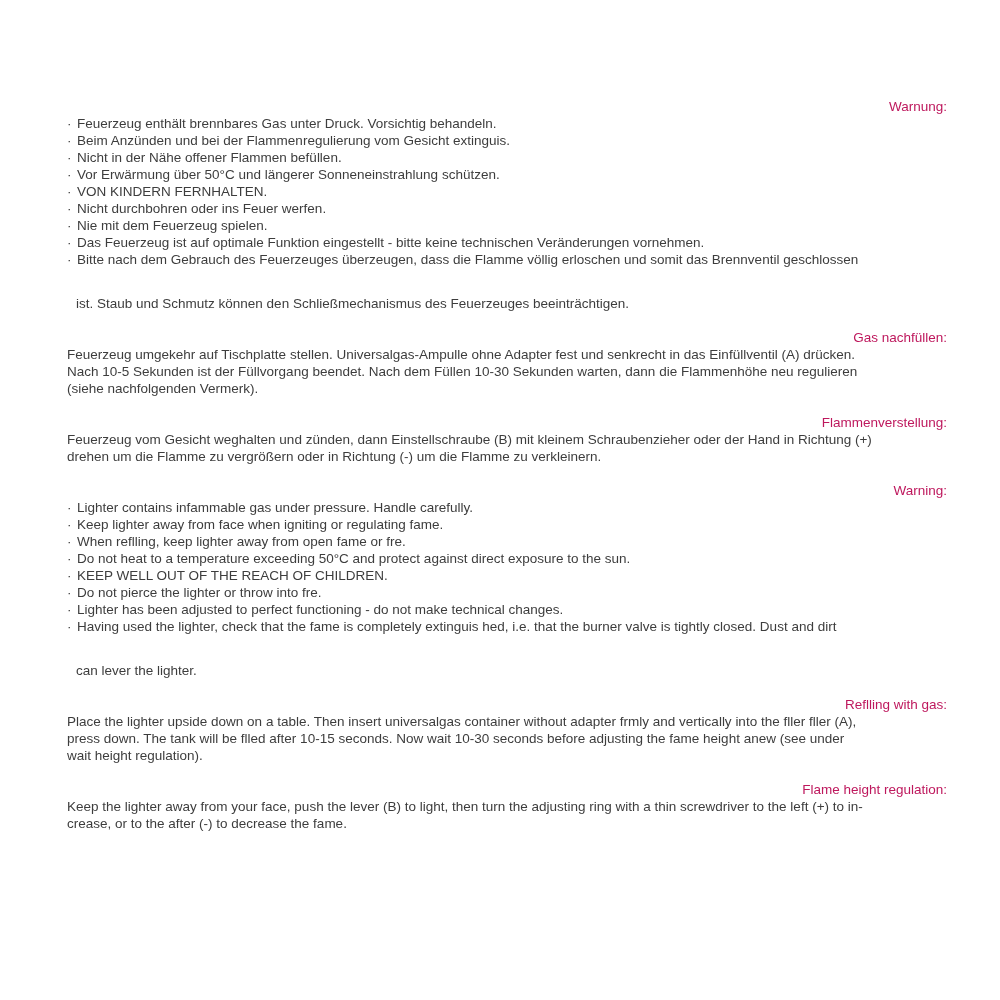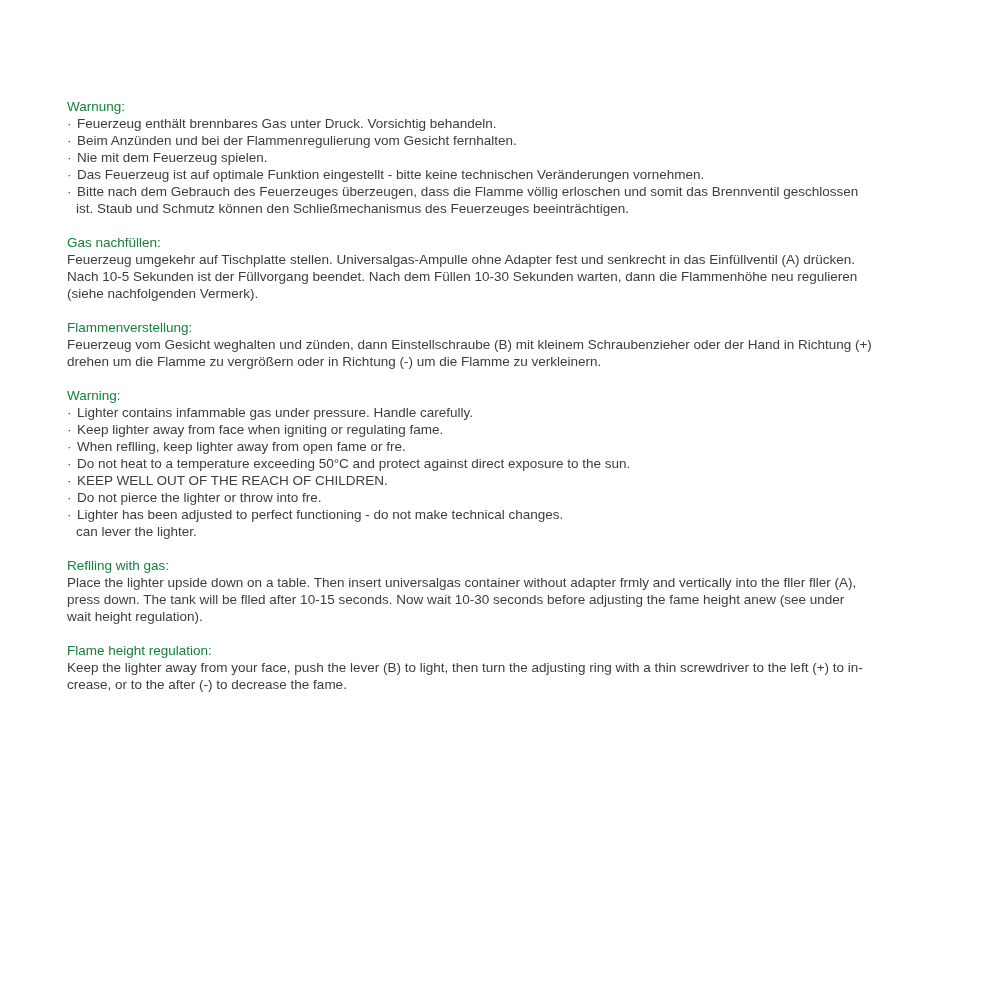--- a/index.html
+++ b/index.html
@@ -20,43 +20,49 @@
     left: 67px;
     top: 98px;
     width: 880px;
     color: #3d3d3d;
     font-size: 13.5px;
     line-height: 17px;
   }
   .section { margin: 0 0 0 0; }
   .section + .section { margin-top: 17px; }
   .heading {
-    color: #15803d;
+    color: #be185d;
     white-space: nowrap;
+    text-align: right;
   }
   .line {
     white-space: nowrap;
   }
   .line.indent {
     padding-left: 9px;
+    margin-top: 27px;
   }
   .bullet {
     display: inline-block;
     width: 10px;
   }
 </style>
 </head>
 <body>
 
 <div class="page">
   <div class="content" id="content">
       <div class="section">
         <div class="heading">Warnung:</div>
         <div class="line"><span class="bullet">·</span><span>Feuerzeug enthält brennbares Gas unter Druck. Vorsichtig behandeln.</span></div>
-        <div class="line"><span class="bullet">·</span><span>Beim Anzünden und bei der Flammenregulierung vom Gesicht fernhalten.</span></div>
+        <div class="line"><span class="bullet">·</span><span>Beim Anzünden und bei der Flammenregulierung vom Gesicht extinguis.</span></div>
+        <div class="line"><span class="bullet">·</span><span>Nicht in der Nähe offener Flammen befüllen.</span></div>
+        <div class="line"><span class="bullet">·</span><span>Vor Erwärmung über 50°C und längerer Sonneneinstrahlung schützen.</span></div>
+        <div class="line"><span class="bullet">·</span><span>VON KINDERN FERNHALTEN.</span></div>
+        <div class="line"><span class="bullet">·</span><span>Nicht durchbohren oder ins Feuer werfen.</span></div>
         <div class="line"><span class="bullet">·</span><span>Nie mit dem Feuerzeug spielen.</span></div>
         <div class="line"><span class="bullet">·</span><span>Das Feuerzeug ist auf optimale Funktion eingestellt - bitte keine technischen Veränderungen vornehmen.</span></div>
         <div class="line"><span class="bullet">·</span><span>Bitte nach dem Gebrauch des Feuerzeuges überzeugen, dass die Flamme völlig erloschen und somit das Brennventil geschlossen</span></div>
         <div class="line indent"><span>ist. Staub und Schmutz können den Schließmechanismus des Feuerzeuges beeinträchtigen.</span></div>
       </div>
       <div class="section">
         <div class="heading">Gas nachfüllen:</div>
         <div class="line"><span>Feuerzeug umgekehr auf Tischplatte stellen. Universalgas-Ampulle ohne Adapter fest und senkrecht in das Einfüllventil (A) drücken.</span></div>
         <div class="line"><span>Nach 10-5 Sekunden ist der Füllvorgang beendet. Nach dem Füllen 10-30 Sekunden warten, dann die Flammenhöhe neu regulieren</span></div>
         <div class="line"><span>(siehe nachfolgenden Vermerk).</span></div>
@@ -68,20 +74,21 @@
       </div>
       <div class="section">
         <div class="heading">Warning:</div>
         <div class="line"><span class="bullet">·</span><span>Lighter contains infammable gas under pressure. Handle carefully.</span></div>
         <div class="line"><span class="bullet">·</span><span>Keep lighter away from face when igniting or regulating fame.</span></div>
         <div class="line"><span class="bullet">·</span><span>When reflling, keep lighter away from open fame or fre.</span></div>
         <div class="line"><span class="bullet">·</span><span>Do not heat to a temperature exceeding 50°C and protect against direct exposure to the sun.</span></div>
         <div class="line"><span class="bullet">·</span><span>KEEP WELL OUT OF THE REACH OF CHILDREN.</span></div>
         <div class="line"><span class="bullet">·</span><span>Do not pierce the lighter or throw into fre.</span></div>
         <div class="line"><span class="bullet">·</span><span>Lighter has been adjusted to perfect functioning - do not make technical changes.</span></div>
+        <div class="line"><span class="bullet">·</span><span>Having used the lighter, check that the fame is completely extinguis hed, i.e. that the burner valve is tightly closed. Dust and dirt</span></div>
         <div class="line indent"><span>can lever the lighter.</span></div>
       </div>
       <div class="section">
         <div class="heading">Reflling with gas:</div>
         <div class="line"><span>Place the lighter upside down on a table. Then insert universalgas container without adapter frmly and vertically into the fller fller (A),</span></div>
         <div class="line"><span>press down. The tank will be flled after 10-15 seconds. Now wait 10-30 seconds before adjusting the fame height anew (see under</span></div>
         <div class="line"><span>wait height regulation).</span></div>
       </div>
       <div class="section">
         <div class="heading">Flame height regulation:</div>

